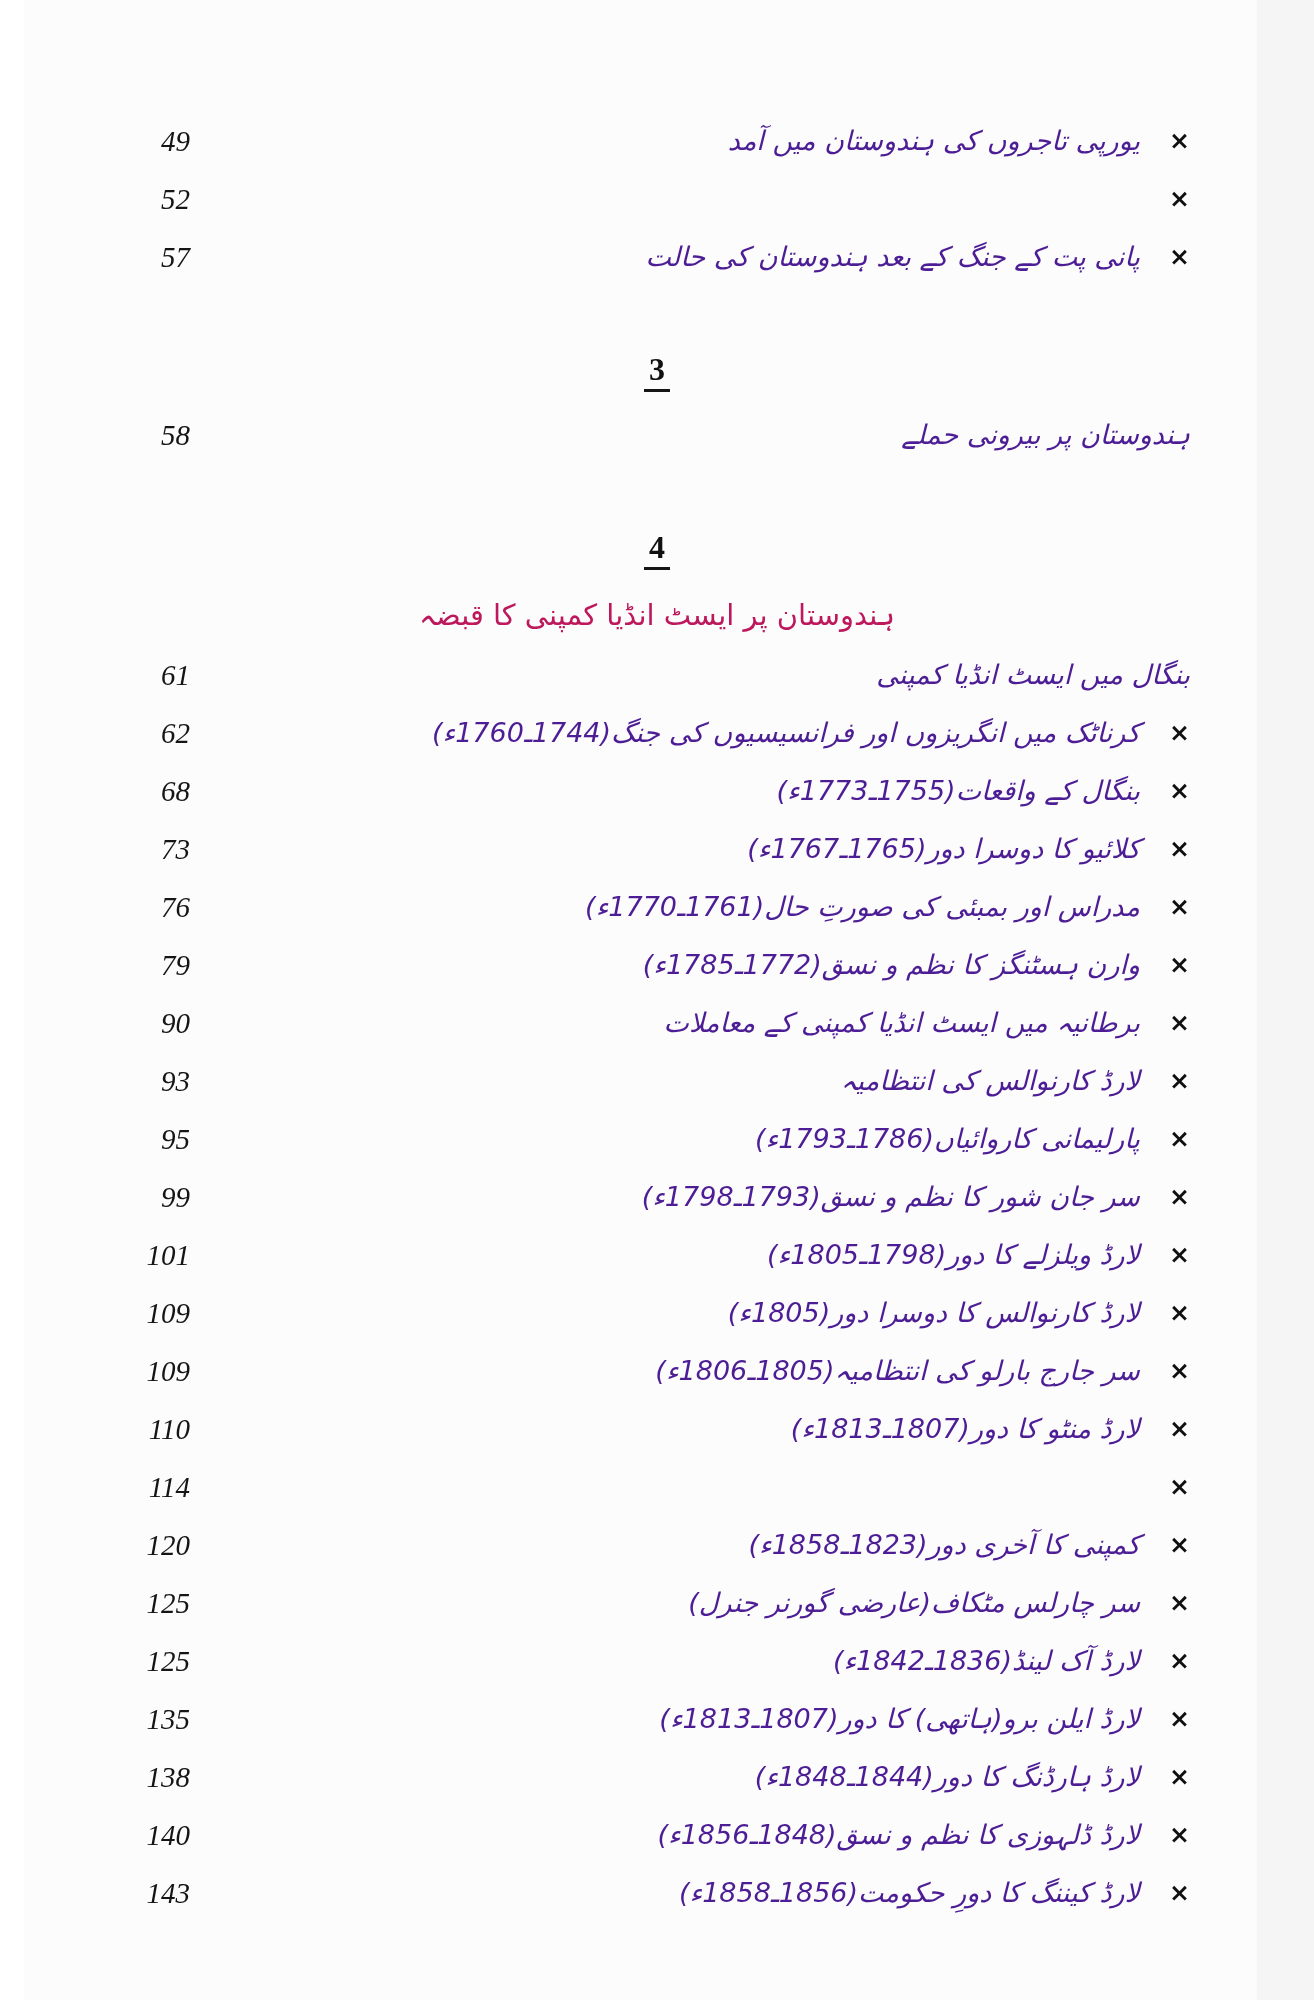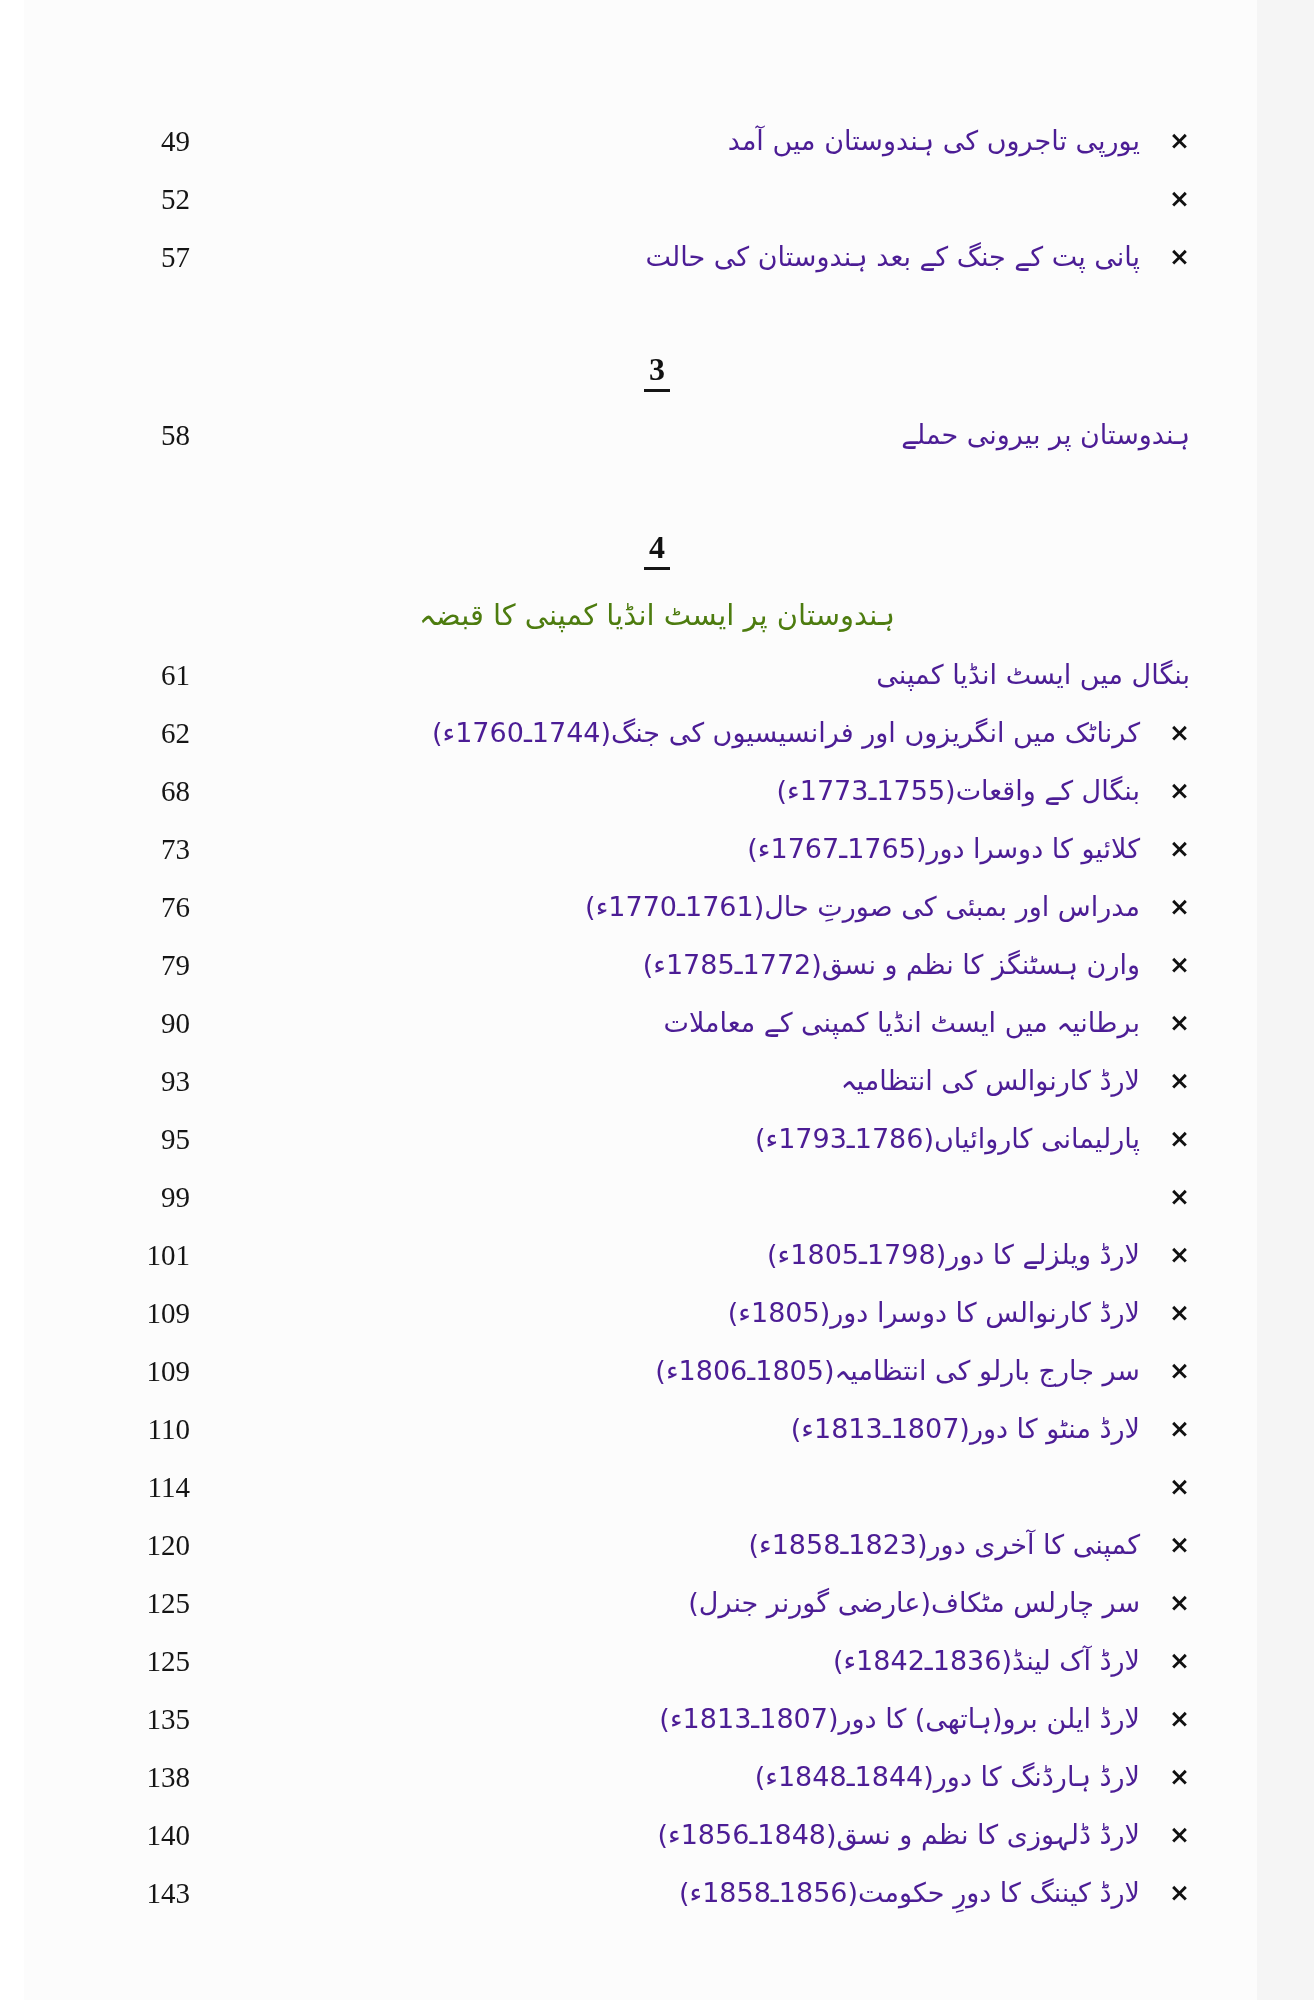--- a/index.html
+++ b/index.html
@@ -7,21 +7,21 @@
     width:1314px;height:2000px;
     background:#fcfcfc;
     font-family:"DejaVu Sans",sans-serif;
     color:#111;
     overflow:hidden;
   }
   .page{position:relative;width:1314px;height:2000px;background:#fcfcfc;}
   .edge-left{position:absolute;left:0;top:0;width:24px;height:100%;background:#ffffff;}
   .edge-right{position:absolute;right:0;top:0;width:57px;height:100%;background:#f5f5f5;}
   .toc{position:absolute;left:0;top:0;width:1314px;padding-top:112px;}
-  .row{position:relative;height:58px;line-height:58px;}
+  .row{position:relative;height:58px;line-height:58px;font-style:italic;}
   .num{
     position:absolute;left:98px;width:92px;text-align:right;
     font-family:"Liberation Serif","DejaVu Serif",serif;
     font-size:29px;color:#151515;
   }
   .bullet{
     position:absolute;right:124px;top:0;
     font-size:25px;font-weight:bold;color:#101010;
   }
   .title{
@@ -37,21 +37,21 @@
   .chapter-number .digit{
     display:inline-block;vertical-align:middle;
     font-family:"Liberation Serif","DejaVu Serif",serif;
     font-size:32px;font-weight:bold;line-height:1.15;
     padding:0 5px 1px 5px;
     border-bottom:3px solid #151515;
   }
   .chapter-title{
     text-align:center;height:62px;line-height:62px;
     direction:rtl;unicode-bidi:isolate;
-    font-size:29px;color:#4d7c0f;
+    font-size:29px;color:#be185d;
   }
 </style>
 </head>
 <body>
 
 <div class="page">
   <div class="edge-left"></div>
   <div class="edge-right"></div>
   <div class="toc">
       <div class="row entry">
@@ -118,20 +118,21 @@
     <span class="title">لارڈ کارنوالس کی انتظامیہ</span>
     <span class="bullet">×</span>
   </div>
       <div class="row entry">
     <span class="num">95</span>
     <span class="title">پارلیمانی کاروائیاں(1786ـ1793ء)</span>
     <span class="bullet">×</span>
   </div>
       <div class="row entry">
     <span class="num">99</span>
+    <span class="title">سر جان شور کا نظم و نسق(1793ـ1798ء)</span>
     <span class="bullet">×</span>
   </div>
       <div class="row entry">
     <span class="num">101</span>
     <span class="title">لارڈ ویلزلے کا دور(1798ـ1805ء)</span>
     <span class="bullet">×</span>
   </div>
       <div class="row entry">
     <span class="num">109</span>
     <span class="title">لارڈ کارنوالس کا دوسرا دور(1805ء)</span>

